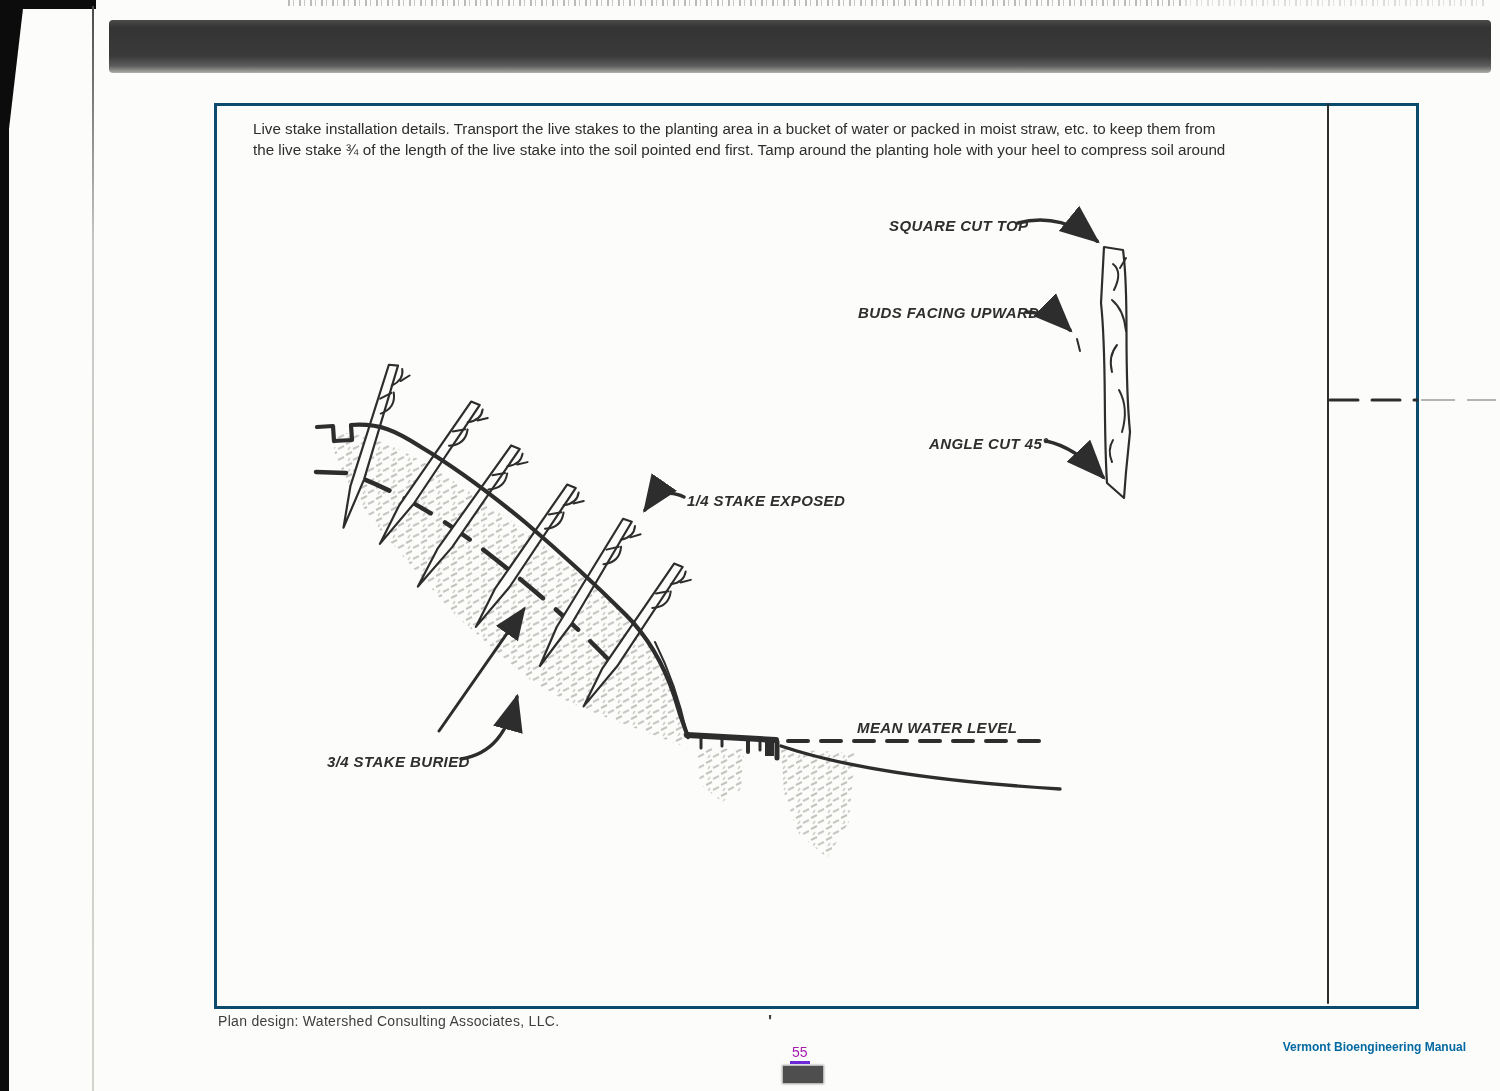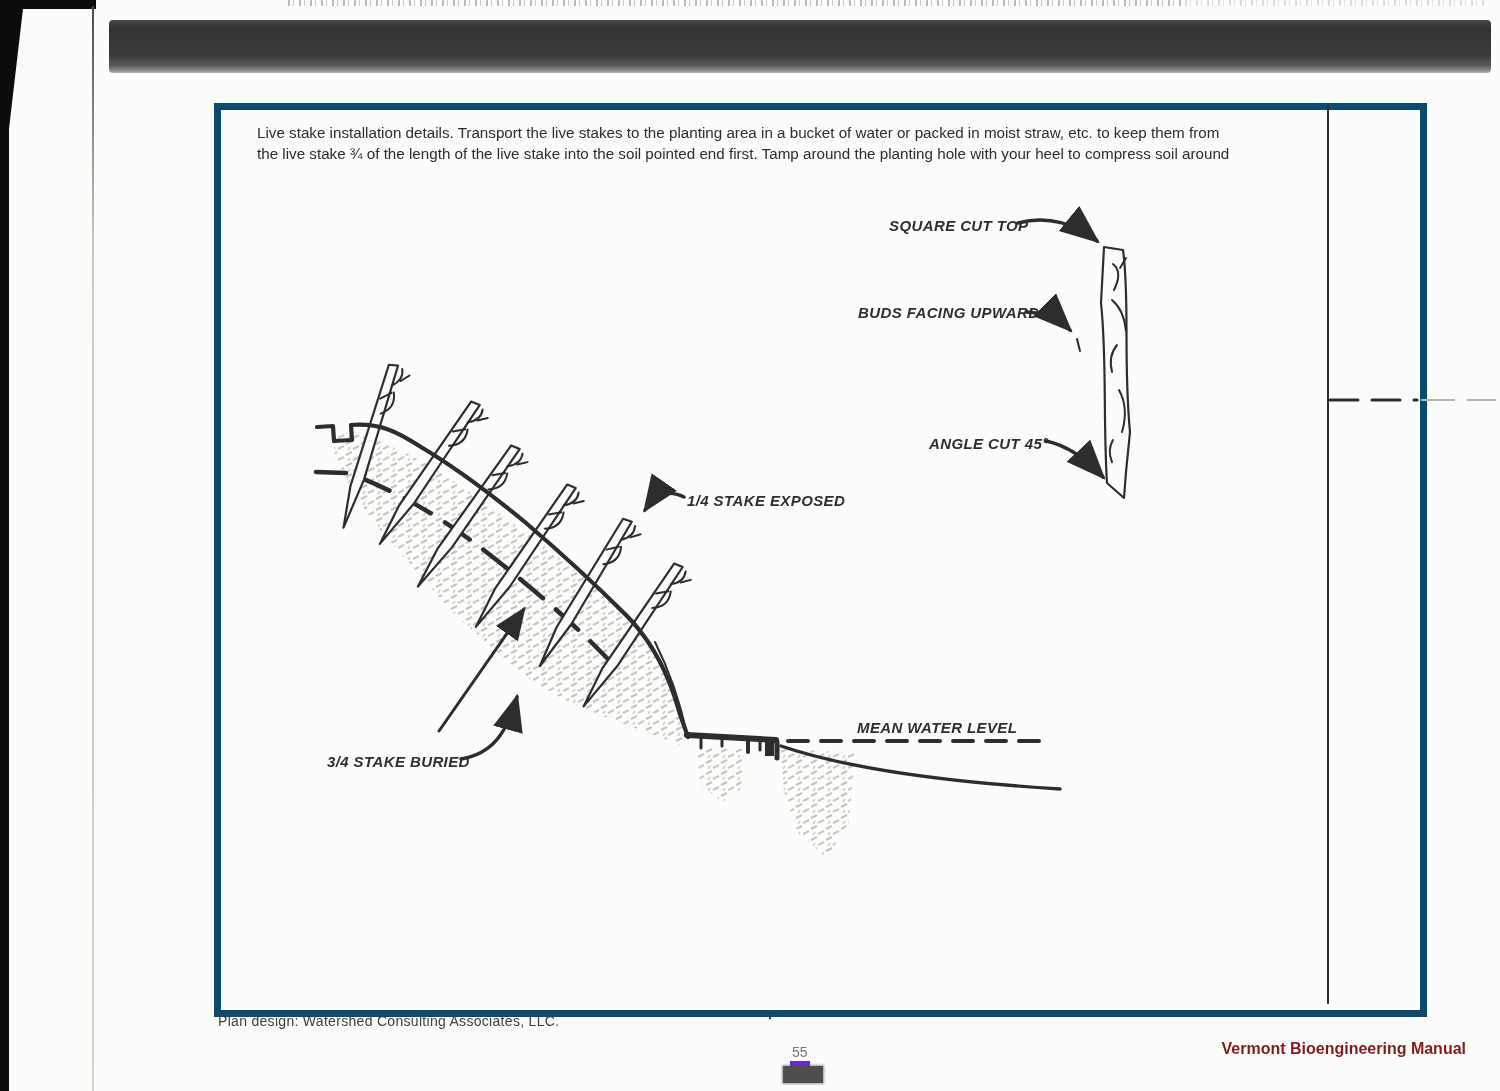--- a/index.html
+++ b/index.html
@@ -15,32 +15,32 @@
   .page-edge{position:absolute;left:92px;top:6px;width:2px;height:1085px;
     background:linear-gradient(180deg,#4a4a4a 0,#c9c9c5 22%,#d4d4cf 100%);}
   .top-sliver{position:absolute;top:0;height:6px;opacity:.45;
     background:repeating-linear-gradient(90deg,#6b6b6b 0 2px,transparent 2px 5px,#8a8a8a 5px 6px,transparent 6px 11px);}
   .sliver-a{left:288px;width:895px;}
   .sliver-b{left:1185px;width:300px;opacity:.22;}
   .top-bar{position:absolute;left:109px;top:20px;width:1382px;height:53px;border-radius:4px;
     background:linear-gradient(180deg,#4a4a4a 0,#343434 14%,#3a3a3a 68%,#5b5b5b 86%,#939390 96%,#b3b3ae 100%);}
   
   .content-box{position:absolute;left:214px;top:103px;width:1199px;height:900px;
-    border:7px solid #0c4a6e;background:transparent;}
+    border:3px solid #0c4a6e;background:transparent;}
   .para{position:absolute;left:36px;top:13px;color:#2d2d2d;font-size:15.2px;line-height:20.5px;}
   .para div{white-space:pre;}
   
   .credit{position:absolute;left:218px;top:1013px;font-size:14px;color:#3e3e3e;letter-spacing:.3px;}
   .stray{position:absolute;left:768px;top:1012px;font-size:17px;color:#3e3e3e;font-weight:bold;}
-  .pageno{position:absolute;left:790px;top:1044px;font-size:14px;color:#737373;
-    border-bottom:6px solid #6d28d9;padding:0 2px 1px 2px;}
+  .pageno{position:absolute;left:790px;top:1044px;font-size:14px;color:#a21caf;
+    border-bottom:3px solid #6d28d9;padding:0 2px 1px 2px;}
   .page-block{position:absolute;left:783px;top:1066px;width:40px;height:17px;background:#4e4e4e;
     box-shadow:0 0 2px 1px rgba(78,78,78,.55);}
   .manual-title{position:absolute;left:1100px;top:1040px;width:366px;text-align:right;
-    font-size:16px;font-weight:bold;color:#7f1d1d;}
+    font-size:12px;font-weight:bold;color:#0369a1;}
   
   .diagram{position:absolute;left:0;top:0;}
   .stk{fill:#fcfcfa;stroke:#2d2d2d;stroke-width:2.2;stroke-linejoin:round;}
   .bud{fill:none;stroke:#2d2d2d;stroke-width:2;stroke-linecap:round;}
   .ink{stroke:#2d2d2d;fill:none;stroke-linecap:round;stroke-linejoin:round;}
   .lbl{font-family:"Liberation Sans",sans-serif;font-style:italic;font-weight:bold;
     font-size:15px;letter-spacing:.4px;fill:#2e2e2e;}
 </style>
 </head>
 <body>

